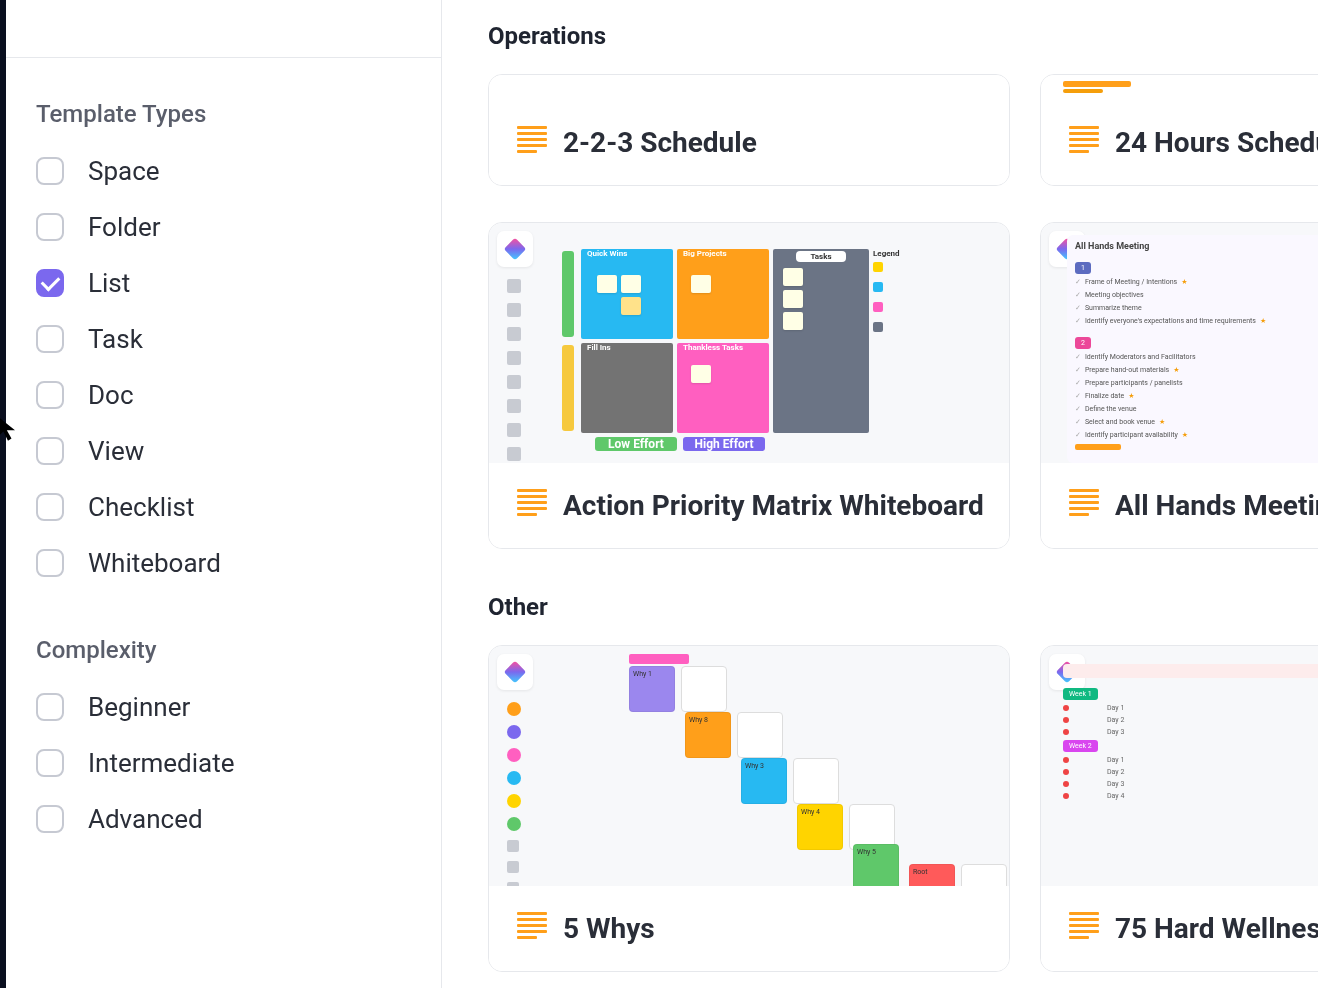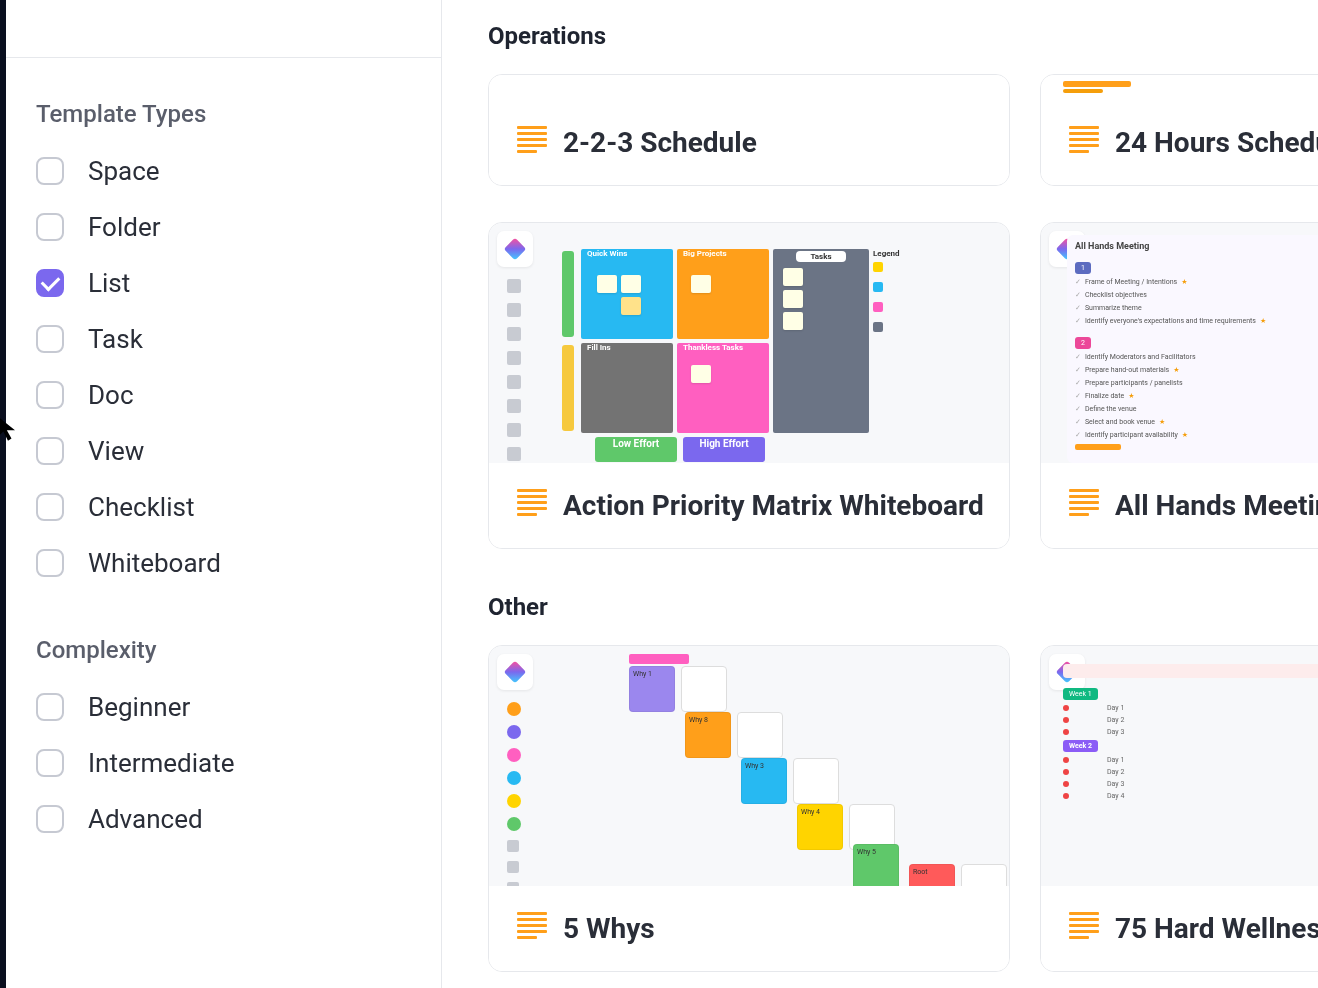--- a/index.html
+++ b/index.html
@@ -271,23 +271,23 @@
       left: 302px;
       top: 0;
       width: 56px;
     }
     .apm-legend .t { font-size: 8px; font-weight: 700; color:#333; margin-bottom:4px; }
     .apm-legend .dot { width: 10px; height: 10px; display:inline-block; border-radius:2px; margin-bottom:6px; }
 
     .apm-x {
       position: absolute;
       top: 188px;
-      height: 25px;
+      height: 14px;
       border-radius: 3px;
-      font-size: 10px;
+      font-size: 12px;
       color: #fff;
       text-align: center;
       line-height: 14px;
       font-weight: 700;
     }
     .apm-x.l { left: 24px; width: 82px; background: #5fc86a; }
     .apm-x.r { left: 112px; width: 82px; background: #7b68ee; }
 
     
     .ahm {
@@ -358,21 +358,21 @@
     .hard {
       position: absolute;
       inset: 0;
       padding: 18px 6px 0 22px;
       font-size: 7px;
       color: #666;
     }
     .hard-banner { background:#fdecec; border-radius:4px; height:14px; margin-bottom:10px; }
     .hard-pill { display:inline-block; padding:2px 6px; border-radius:3px; color:#fff; font-size:7px; margin-bottom:4px; }
     .hard-pill.g { background:#10b981; }
-    .hard-pill.b { background:#8b5cf6;font-weight:bold; }
+    .hard-pill.b { background:#d946ef; }
     .hard-row { display:flex; align-items:center; gap:6px; margin-bottom:4px; }
     .hard-row .dl { width:6px; height:6px; border-radius:50%; background:#ef4444; }
     .hard-row .txt { flex:0 0 60px;padding-left:32px; }
 
   </style>
 </head>
 <body>
 
 <div class="left-edge"></div>
 <svg class="cursor-tip" viewBox="0 0 24 24">
@@ -541,21 +541,21 @@
             <div class="diamond"></div>
           </div>
         <div class="ahm">
           <div class="ahm-header">All Hands Meeting</div>
           <span class="ahm-pill">1</span>
           <div class="ahm-line">
               <span>Frame of Meeting / Intentions</span>
               <span class="star">★</span>
             </div>
           <div class="ahm-line">
-              <span>Checklist objectives</span>
+              <span>Meeting objectives</span>
             </div>
           <div class="ahm-line">
               <span>Summarize theme</span>
             </div>
           <div class="ahm-line">
               <span>Identify everyone's expectations and time requirements</span>
               <span class="star">★</span>
             </div>
           <span class="ahm-pill pink">2</span>
           <div class="ahm-line">

